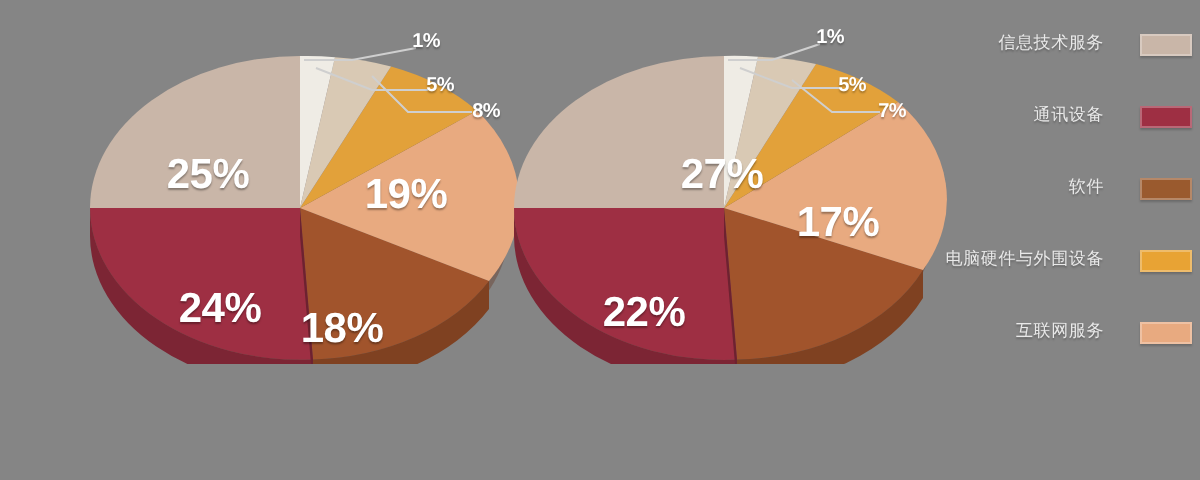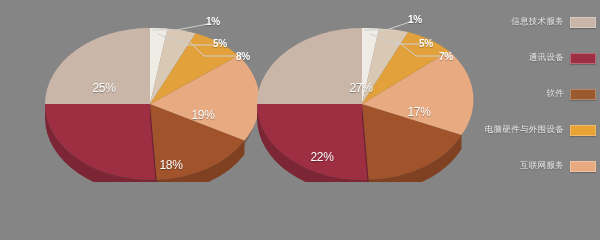--- a/index.html
+++ b/index.html
@@ -13,22 +13,22 @@
 
   .pie-wrap { position:absolute; top:0; }
   #pie-left  { left:0;   width:300px; height:182px; }
   #pie-right { left:240px; width:270px; height:182px; }
 
   .pie-svg { position:absolute; left:0; top:0; }
 
   .slice-label {
     position:absolute;
     color:#ffffff;
-    font-weight:normal;
-    font-size:12px;
+    font-weight:bold;
+    font-size:21px;
     letter-spacing:-0.3px;
     text-shadow:0 1px 1px rgba(0,0,0,0.35);
     white-space:nowrap;
     transform:translate(-50%,-50%);
     pointer-events:none;
   }
   .slice-label.small {
     font-size:10px;
     font-weight:bold;
     text-shadow:0 1px 1px rgba(0,0,0,0.3);
@@ -38,21 +38,21 @@
   #legend {
     position:absolute;
     right:4px; top:8px;
     width:132px; height:170px;
     display:flex; flex-direction:column;
     justify-content:space-between;
     padding:6px 0 4px 0;
   }
   .legend-item {
     display:flex; align-items:center; justify-content:flex-end;
-    gap:6px;
+    gap:18px;
     height:16px;
   }
   .legend-label {
     color:#e9e9e9;
     font-size:8.5px;
     letter-spacing:0.3px;
     white-space:nowrap;
     text-shadow:0 1px 1px rgba(0,0,0,0.25);
   }
   .legend-swatch {
@@ -97,22 +97,23 @@
         <path d="M45,104 L45,118 L45,104 Z" fill="#a08d80"></path>
         <path d="M150,104 L150,118 L156.5,193.7 L156.5,179.7 Z" fill="#6d2230"></path>
 
         <polyline points="152,30 176,30 208,24" fill="none" stroke="#cfcfcf" stroke-width="1"></polyline>
         <polyline points="158,34 186,45 214,45" fill="none" stroke="#cfcfcf" stroke-width="1"></polyline>
         <polyline points="186,38 204,56 236,56" fill="none" stroke="#cfcfcf" stroke-width="1"></polyline>
       </g>
     </svg>
 
     <span class="slice-label" style="left:104px; top:88px;">25%</span>
+    <span class="slice-label" style="left:110px; top:155px;">24%</span>
     <span class="slice-label" style="left:171px; top:165px;">18%</span>
-    <span class="slice-label" style="left:203px; top:115px;">19%</span>
+    <span class="slice-label" style="left:203px; top:98px;">19%</span>
     <span class="slice-label small" style="left:213px; top:21px;">1%</span>
     <span class="slice-label small" style="left:220px; top:43px;">5%</span>
     <span class="slice-label small" style="left:243px; top:56px;">8%</span>
   </div>
 
   <div class="pie-wrap" id="pie-right">
     <svg class="pie-svg" width="270" height="182" viewBox="0 0 270 182">
       <defs>
         <clipPath id="clipR">
             <rect x="0" y="0" width="270" height="182"></rect>

